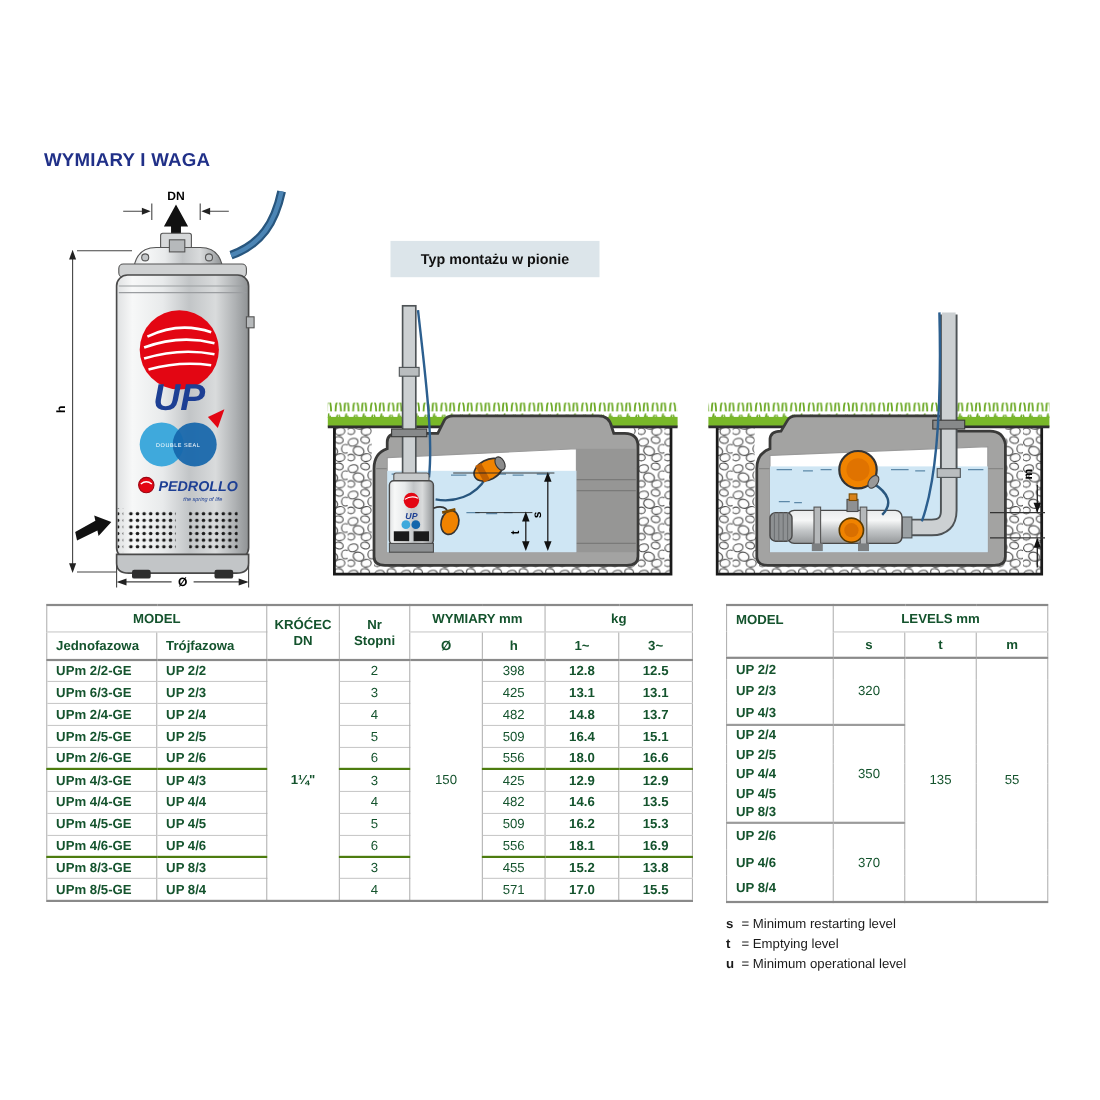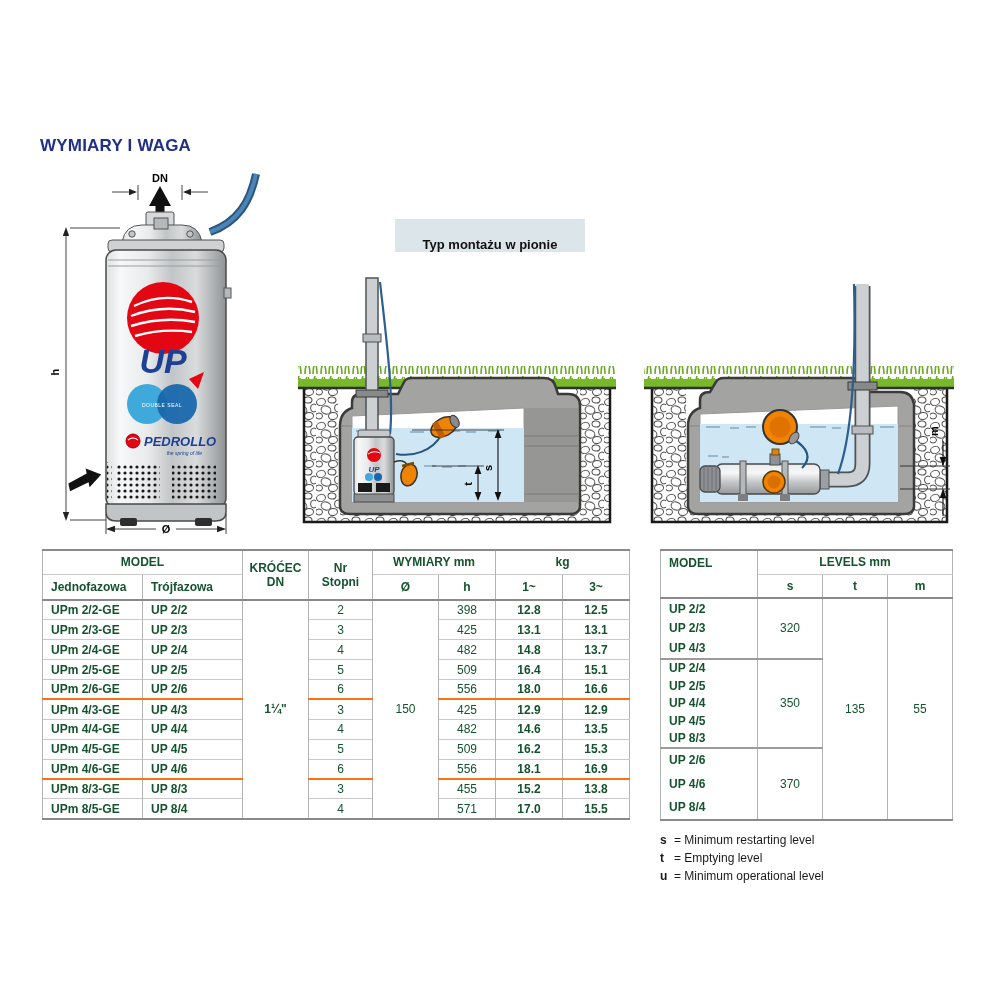--- a/index.html
+++ b/index.html
@@ -4,22 +4,22 @@
 <style>
   * { margin:0; padding:0; box-sizing:border-box; }
   html,body { width:1000px; height:1000px; background:#ffffff;
     font-family:"Liberation Sans", sans-serif; color:#1a1a1a; }
   .page { position:relative; width:1000px; height:980px; background:#fff; overflow:hidden; }
 
   .title { position:absolute; left:40px; top:136px; font-size:17px; font-weight:bold;
     color:#203088; letter-spacing:.2px; }
 
   .banner { position:absolute; top:219px; height:33px; background:#dce5ea;
-    display:flex; align-items:flex-end; justify-content:center;
-    font-size:13px; font-weight:bold; color:#111;margin-left:40px; }
+    display:flex; align-items:center; justify-content:center;
+    font-size:13px; font-weight:bold; color:#111; }
   .banner.v { left:355px; width:190px; }
   .banner.h { left:703px; width:185px; }
 
   .fig { position:absolute; }
   .fig-pump { left:50px; top:170px; width:234px; height:370px; }
   .fig-d1 { left:292px; top:276px; width:330px; height:250px; }
   .fig-d2 { left:642px; top:276px; width:315px; height:250px; }
 
   
   table.tbl { border-collapse:collapse; table-layout:fixed; font-size:12px; color:#14532d;
@@ -32,21 +32,21 @@
   table.main col.c-single{width:100px} table.main col.c-three{width:100px}
   table.main col.c-dn{width:66px} table.main col.c-st{width:64px}
   table.main col.c-dia{width:66px} table.main col.c-h{width:57px}
   table.main col.c-k1{width:67px} table.main col.c-k3{width:67px}
   table.main thead tr.h1 { height:24px; }
   table.main thead tr.h2 { height:26px; }
   table.main thead tr.h2 th { border-top:1px solid #c9c9c9; }
   table.main tbody tr { height:19.9px;margin-left:20px; }
   table.main tbody td { border-top:1px solid #c9c9c9; }
   table.main tbody tr.first td { border-top:2px solid #8a8a8a; }
-  table.main tbody tr.group-start td { border-top:2px solid #f97316; }
+  table.main tbody tr.group-start td { border-top:2px solid #4d7c0f; }
 
   table.levels { position:absolute; left:660px; top:549px; width:292px; }
   table.levels col.c-m{width:97px} table.levels col.c-s{width:65px}
   table.levels col.c-t{width:65px} table.levels col.c-u{width:65px}
   table.levels thead tr.h1 { height:24px; }
   table.levels thead tr.h2 { height:24px; }
   table.levels thead tr.h2 th { border-top:1px solid #c9c9c9; }
   table.levels thead th.model-hd { vertical-align:top; padding-top:5px; }
   table.levels tbody td { border-top:none; }
   table.levels tbody tr.first td { border-top:2px solid #8a8a8a; }
@@ -351,21 +351,21 @@
         <td class="b lft">UPm 2/2-GE</td>
         <td class="b lft">UP 2/2</td>
         <td rowspan="11" class="b">1¼"</td>
         <td>2</td>
         <td rowspan="11">150</td>
         <td>398</td>
         <td class="b">12.8</td>
         <td class="b">12.5</td>
       </tr>
       <tr>
-        <td class="b lft">UPm 2/3-GE</td>
+        <td class="b lft">UPm 6/3-GE</td>
         <td class="b lft">UP 2/3</td>
         <td>3</td>
         <td>425</td>
         <td class="b">13.1</td>
         <td class="b">13.1</td>
       </tr>
       <tr>
         <td class="b lft">UPm 2/4-GE</td>
         <td class="b lft">UP 2/4</td>
         <td>4</td>

